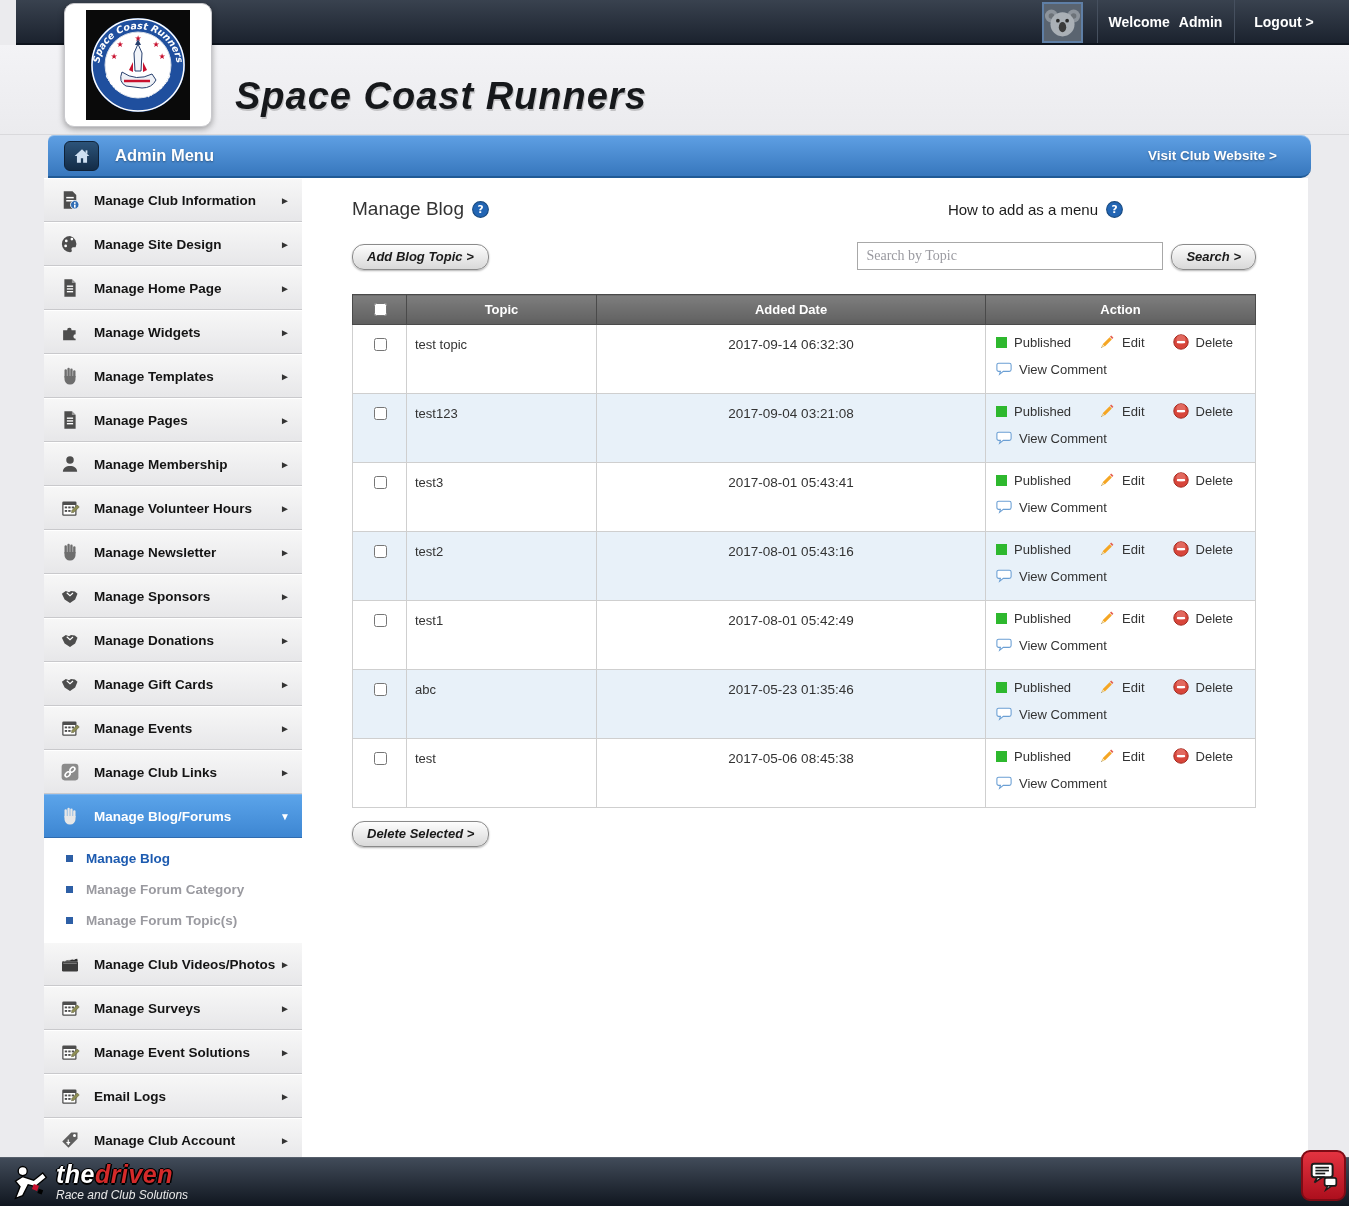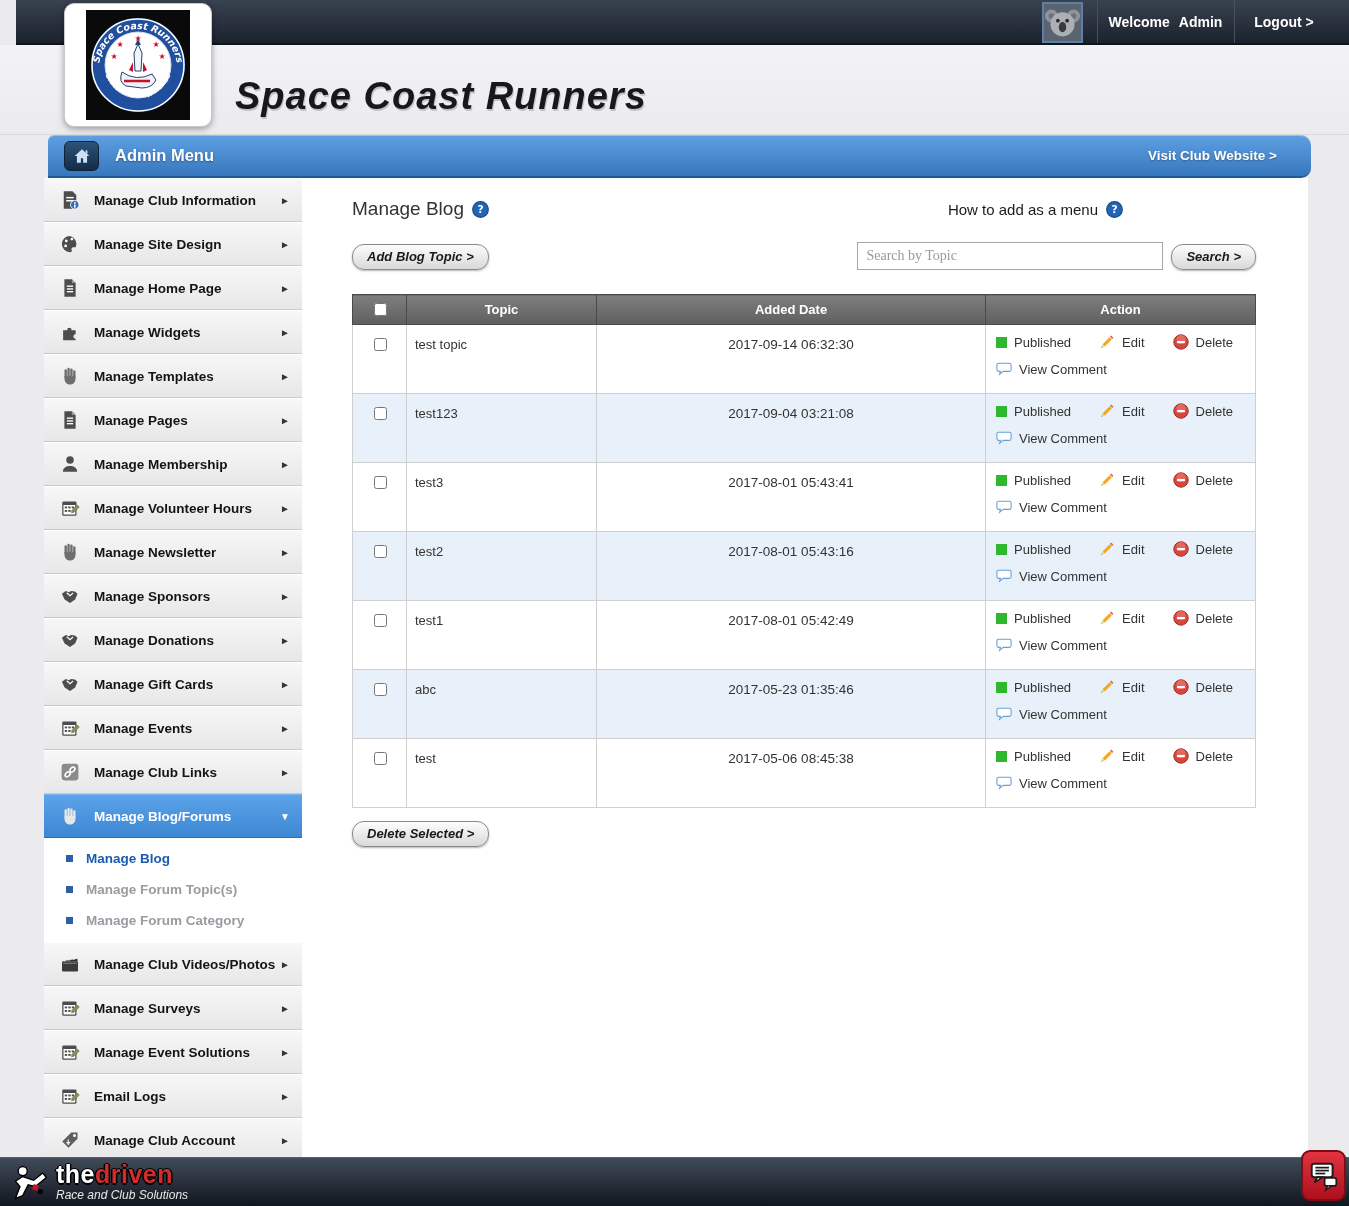--- a/index.html
+++ b/index.html
@@ -94,21 +94,21 @@
   .act-ic svg { width:16px; height:16px; display:block; }
   .green-sq { width:11px; height:11px; background:#2eb82e; display:inline-block; }
   .delete-selected { margin-top:13px; }
 
   
   .footer { position:absolute; left:0; bottom:0; width:100%; height:49px;
             background:linear-gradient(#414b59,#10161f); border-top:1px solid #565f6b;
             display:flex; align-items:center; padding-left:10px; }
   .brand { display:flex; align-items:center; gap:6px; }
   .runner { width:40px; height:40px; }
-  .brand-line1 { font-size:25px; font-weight:bold; letter-spacing:.5px; line-height:1; }
+  .brand-line1 { font-size:25px; font-weight:bold; font-style:italic; letter-spacing:.5px; line-height:1; }
   .brand-the { color:#fff; text-shadow:-1.5px 0 #000,1.5px 0 #000,0 -1.5px #000,0 1.5px #000; }
   .brand-driven { color:#d42a2a; text-shadow:-1.5px 0 #000,1.5px 0 #000,0 -1.5px #000,0 1.5px #000; }
   .tagline { font-size:12px; font-style:italic; color:#e8e8e8; margin-top:1px; }
 
   .chat-btn { position:absolute; right:3px; bottom:5px; width:45px; height:51px;
               background:linear-gradient(#e33340,#ad0f1d); border:2px solid #7e0b15; border-radius:9px;
               display:flex; align-items:center; justify-content:center; cursor:pointer; z-index:10; }
   .chat-btn svg { width:32px; height:32px; display:block; }
 </style>
 </head>
@@ -386,25 +386,25 @@
             <span class="side-label">Manage Blog/Forums</span>
             <span class="side-arrow">▼</span>
           </div>
           <div class="submenu">
             <div class="submenu-item active">
               <span class="bullet"></span>
               <span class="sub-label">Manage Blog</span>
             </div>
             <div class="submenu-item">
               <span class="bullet"></span>
-              <span class="sub-label">Manage Forum Topic(s)</span>
+              <span class="sub-label">Manage Forum Category</span>
             </div>
             <div class="submenu-item">
               <span class="bullet"></span>
-              <span class="sub-label">Manage Forum Category</span>
+              <span class="sub-label">Manage Forum Topic(s)</span>
             </div>
           </div>
           <div class="side-item">
             <span class="side-icon">
               <svg viewBox="0 0 16 16">
                 <path d="M1.6 5.8l12.2-2.1.4 2.1z" fill="#2f2f2f"></path>
                 <rect x="1.6" y="5.8" width="12.8" height="8.2" rx="1" fill="#3b3b3b"></rect>
                 <g fill="#e8e8e8">
                   <path d="M2.6 4.9l1.7-.3.5 1-1.7.3z"></path>
                   <path d="M6.3 4.2l1.7-.3.5 1-1.7.3z"></path>

